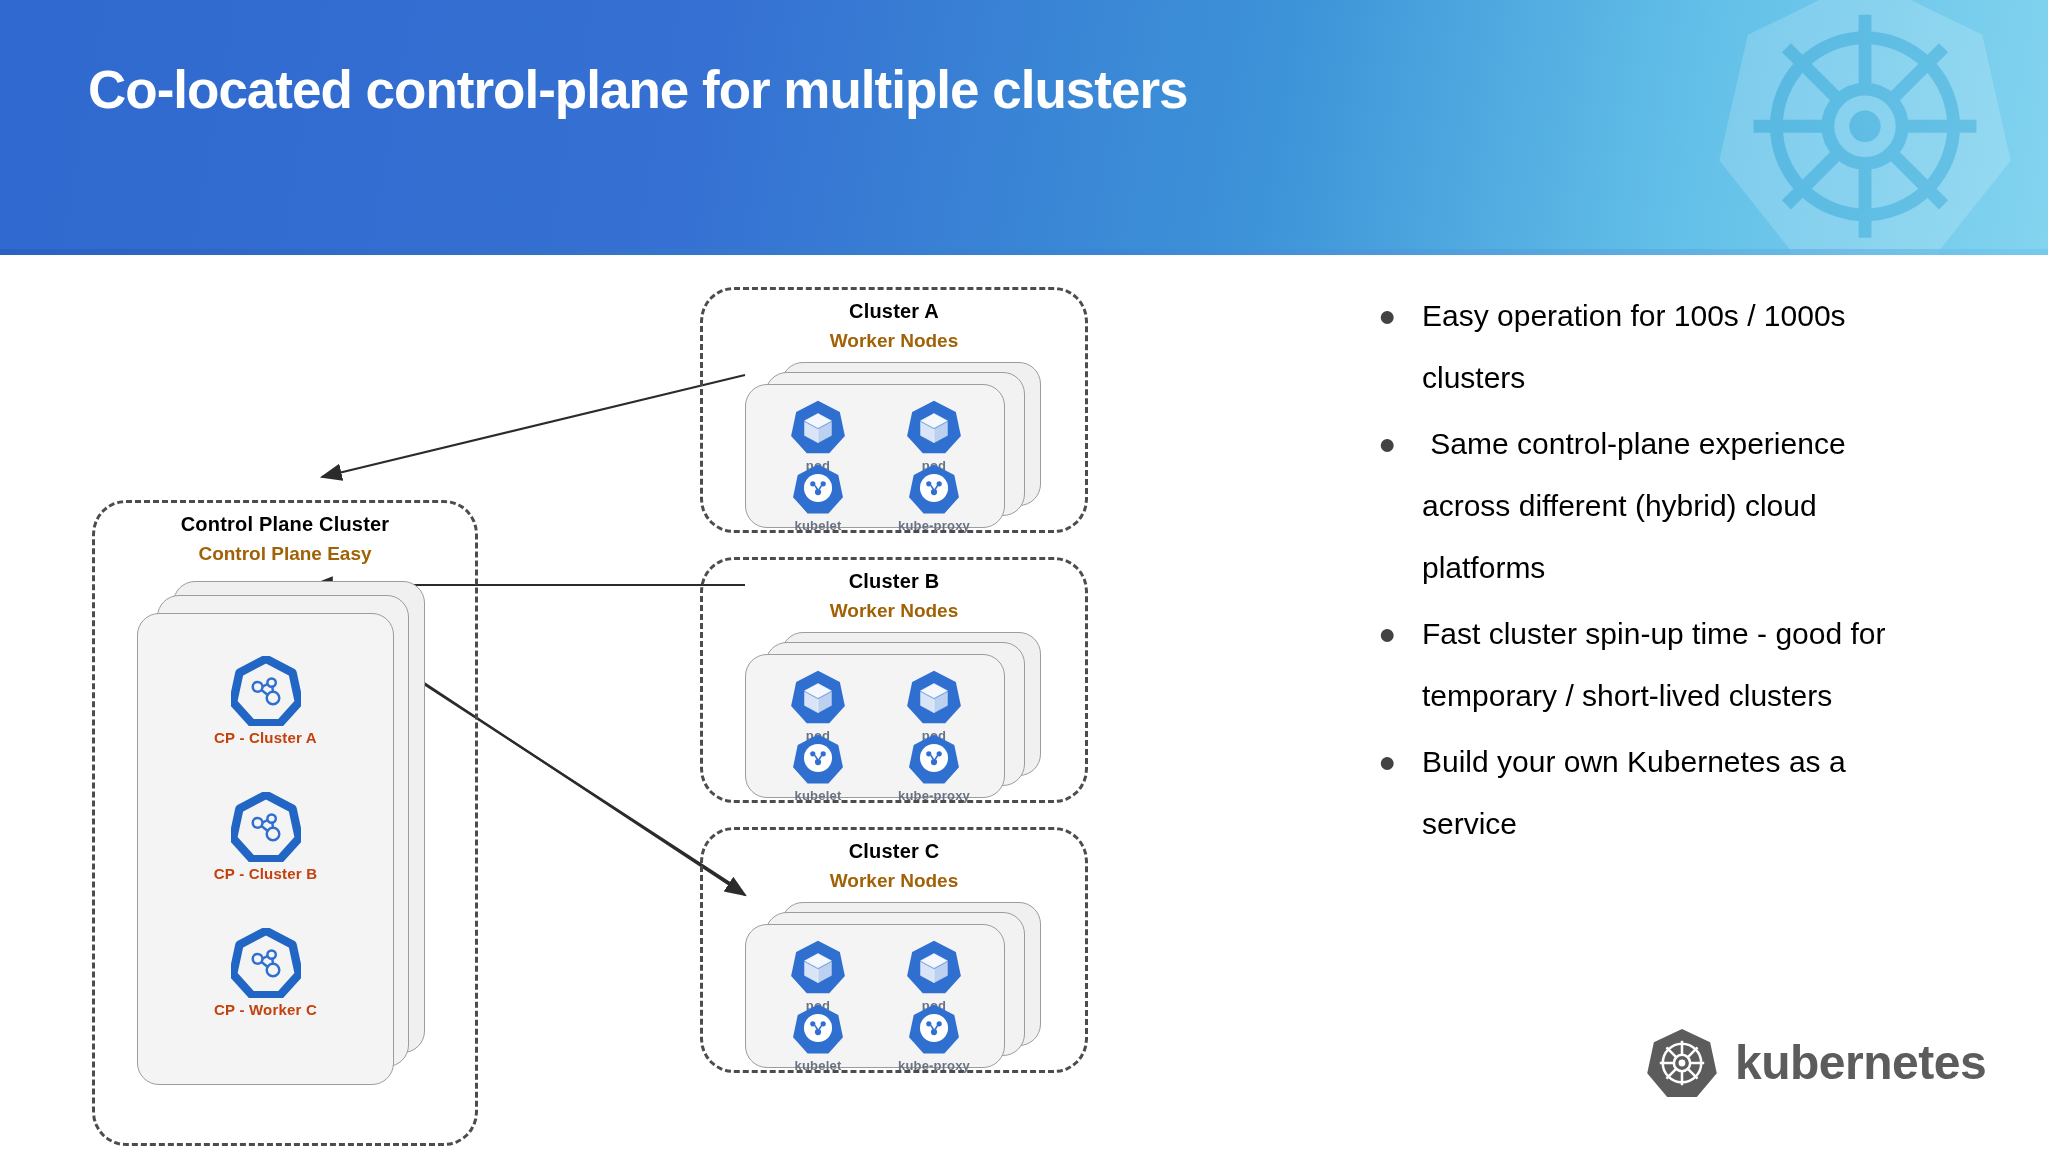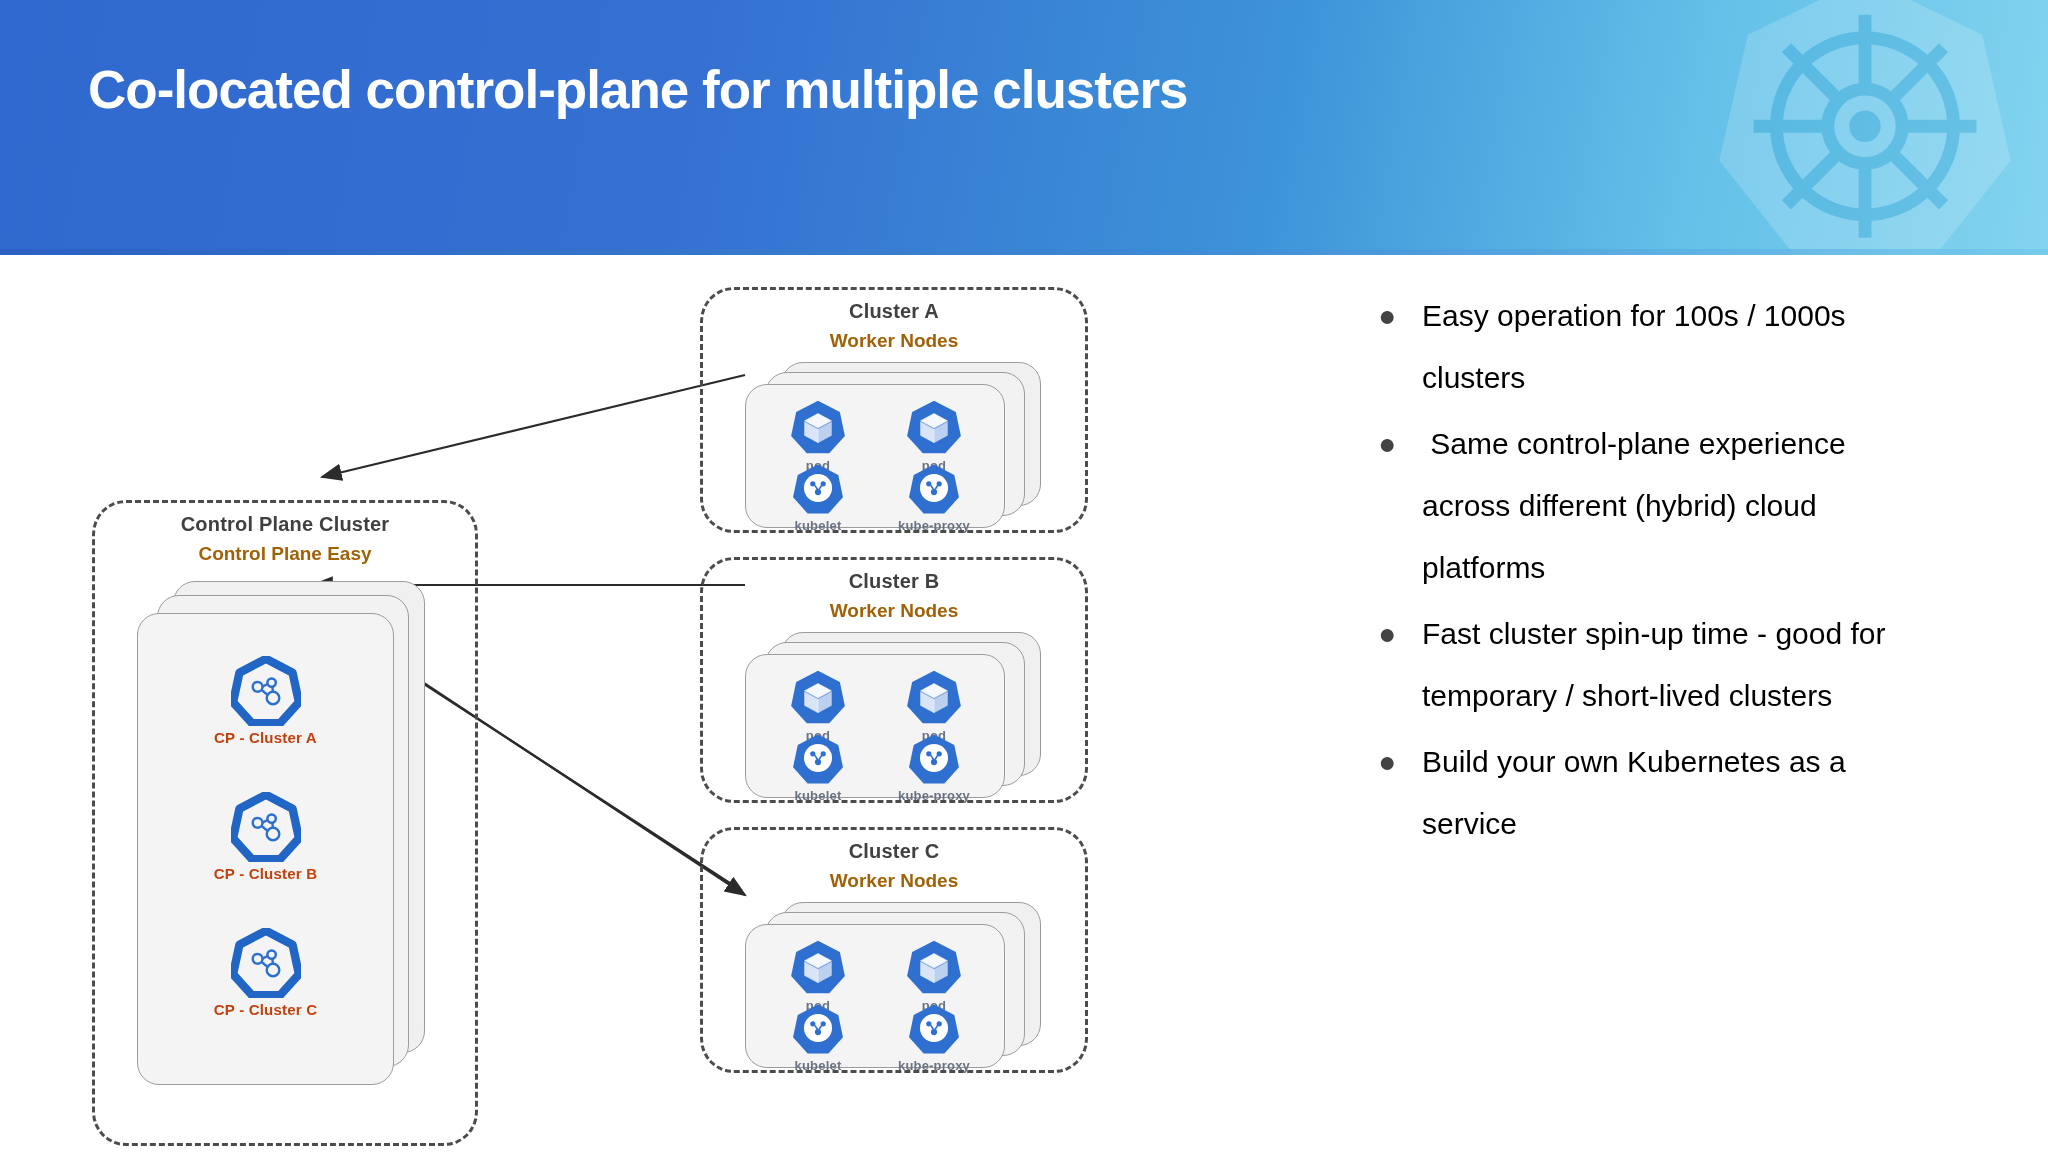--- a/index.html
+++ b/index.html
@@ -34,21 +34,21 @@
   
   .diagram{position:absolute;left:0;top:255px;width:1340px;height:897px;}
   svg.wires{position:absolute;left:0;top:0;width:1340px;height:897px;pointer-events:none;}
 
   
   .dbox{
     position:absolute;border:3px dashed #4c4c4c;border-radius:34px;background:transparent;
   }
   .dbox-title{
     position:absolute;left:0;right:0;top:10px;text-align:center;
-    font-size:20px;font-weight:700;color:#404040;letter-spacing:.2px;
+    font-size:20px;font-weight:700;color:#000000;letter-spacing:.2px;
   }
   .dbox-sub{
     position:absolute;left:0;right:0;top:40px;text-align:center;
     font-size:19px;font-weight:600;color:#a16207;
   }
 
   
   .stack{position:absolute;}
   .card{
     position:absolute;background:#f3f3f3;border:1.6px solid #9c9c9c;border-radius:22px;
@@ -178,21 +178,21 @@
               <polygon points="50,4 88,24 97,66 70,96 30,96 3,66 12,24" fill="none" stroke="#2166c4" stroke-width="12" stroke-linejoin="round"></polygon>
               <g fill="none" stroke="#2f6fd0" stroke-width="3.5">
                 <circle cx="38" cy="44" r="7"></circle>
                 <circle cx="58" cy="38" r="6"></circle>
                 <circle cx="60" cy="60" r="9"></circle>
                 <line x1="45" y1="44" x2="52" y2="40"></line>
                 <line x1="44" y1="49" x2="53" y2="56"></line>
                 <line x1="59" y1="44" x2="60" y2="51"></line>
               </g>
             </svg>
-            <div class="icon-label cp">CP - Cluster C</div>
+            <div class="icon-label cp">CP - Worker C</div>
           </div>
 
         </div>
       </div>
     </div>
 
     <div class="dbox" style="left:700px;top:32px;width:382px;height:240px;">
       <div class="dbox-title">Cluster A</div>
       <div class="dbox-sub">Worker Nodes</div>
       <div class="stack" style="left:42px;top:72px;width:300px;height:160px;">
@@ -401,14 +401,35 @@
     <div class="bullet">
       <span class="bullet-dot">●</span>
       <span class="bullet-text">Fast cluster spin-up time - good for temporary / short-lived clusters</span>
     </div>
     <div class="bullet">
       <span class="bullet-dot">●</span>
       <span class="bullet-text">Build your own Kubernetes as a service</span>
     </div>
   </div>
 
+  <div class="footer-logo">
+    <div class="mark">
+      <svg viewBox="0 0 100 100" width="74" height="74">
+        <polygon points="50,4 88,22 97,64 70,96 30,96 3,64 12,22" fill="#5c5c5c"></polygon>
+        <g stroke="#ffffff" stroke-width="3.4" fill="none">
+          <circle cx="50" cy="50" r="26"></circle>
+          <circle cx="50" cy="50" r="11"></circle>
+          <line x1="50" y1="20" x2="50" y2="39"></line>
+          <line x1="50" y1="61" x2="50" y2="80"></line>
+          <line x1="20" y1="50" x2="39" y2="50"></line>
+          <line x1="61" y1="50" x2="80" y2="50"></line>
+          <line x1="29" y1="29" x2="42" y2="42"></line>
+          <line x1="58" y1="58" x2="71" y2="71"></line>
+          <line x1="71" y1="29" x2="58" y2="42"></line>
+          <line x1="42" y1="58" x2="29" y2="71"></line>
+        </g>
+        <circle cx="50" cy="50" r="4.6" fill="#ffffff"></circle>
+      </svg>
+    </div>
+    <div class="wordmark">kubernetes</div>
+  </div>
 
 </div>
 
 </body></html>

